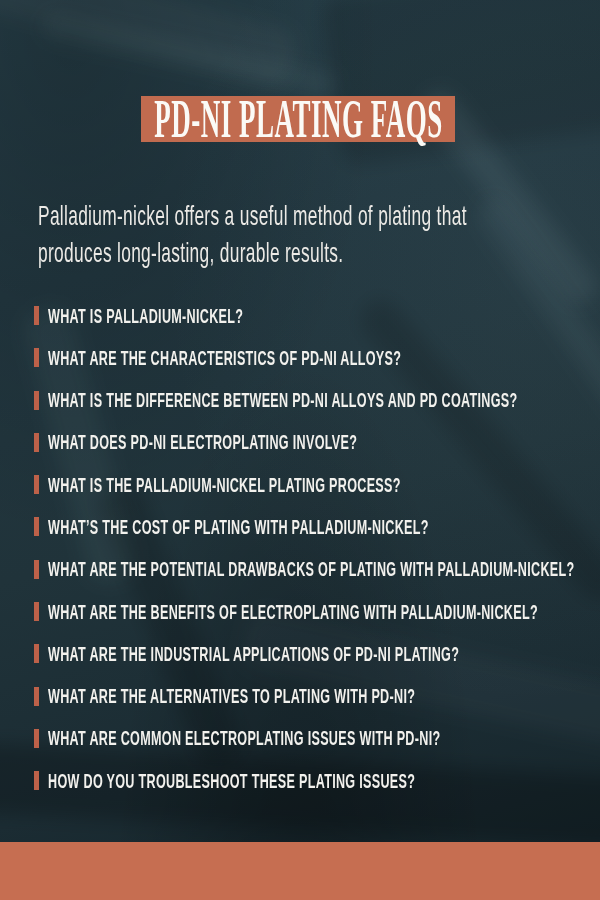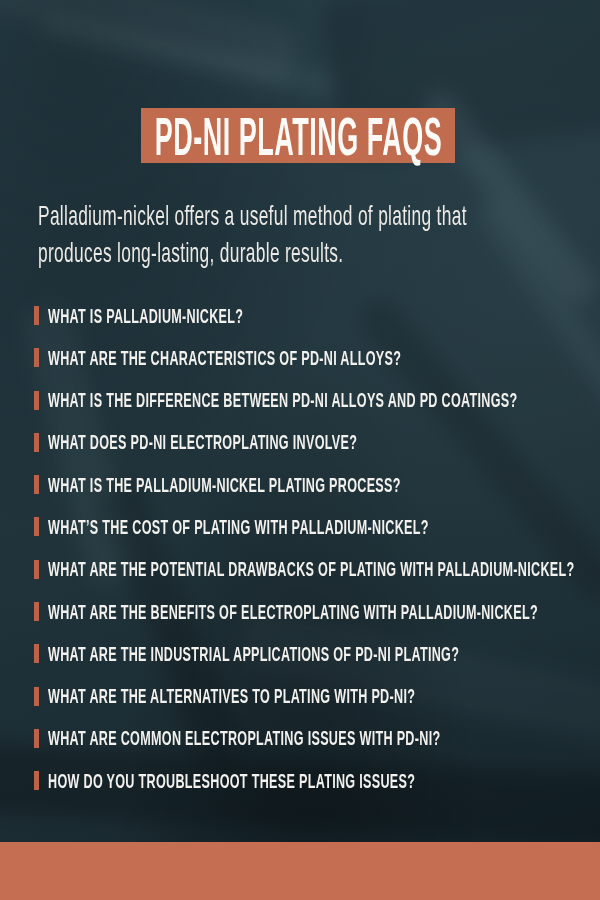--- a/index.html
+++ b/index.html
@@ -28,24 +28,24 @@
   .vignette {
     position: absolute; inset: 0; filter: none;
     background:
       radial-gradient(ellipse at 12% 4%,  rgba(0,0,0,0.22), transparent 42%),
       radial-gradient(ellipse at 50% 108%, rgba(0,0,0,0.30), transparent 45%),
       radial-gradient(ellipse at 88% 30%, rgba(160,195,205,0.05), transparent 50%);
   }
 
   
   .banner {
-    position: absolute; left: 141px; top: 108px;
-    width: 314px; height: 55px;
+    position: absolute; left: 141px; top: 96px;
+    width: 314px; height: 46px;
     background: #c16b4f;
-    display: flex; justify-content: center; align-items: center;
+    display: flex; justify-content: center; align-items: center; font-family: Liberation Serif, serif;
   }
   .banner .title {
     color: #fbfaf6;
     font-size: 54px; font-weight: bold;
     letter-spacing: 1px; white-space: nowrap;
     transform: scaleX(0.5); transform-origin: center center;
   }
 
   
   .intro { position: absolute; left: 38px; top: 197px; }

